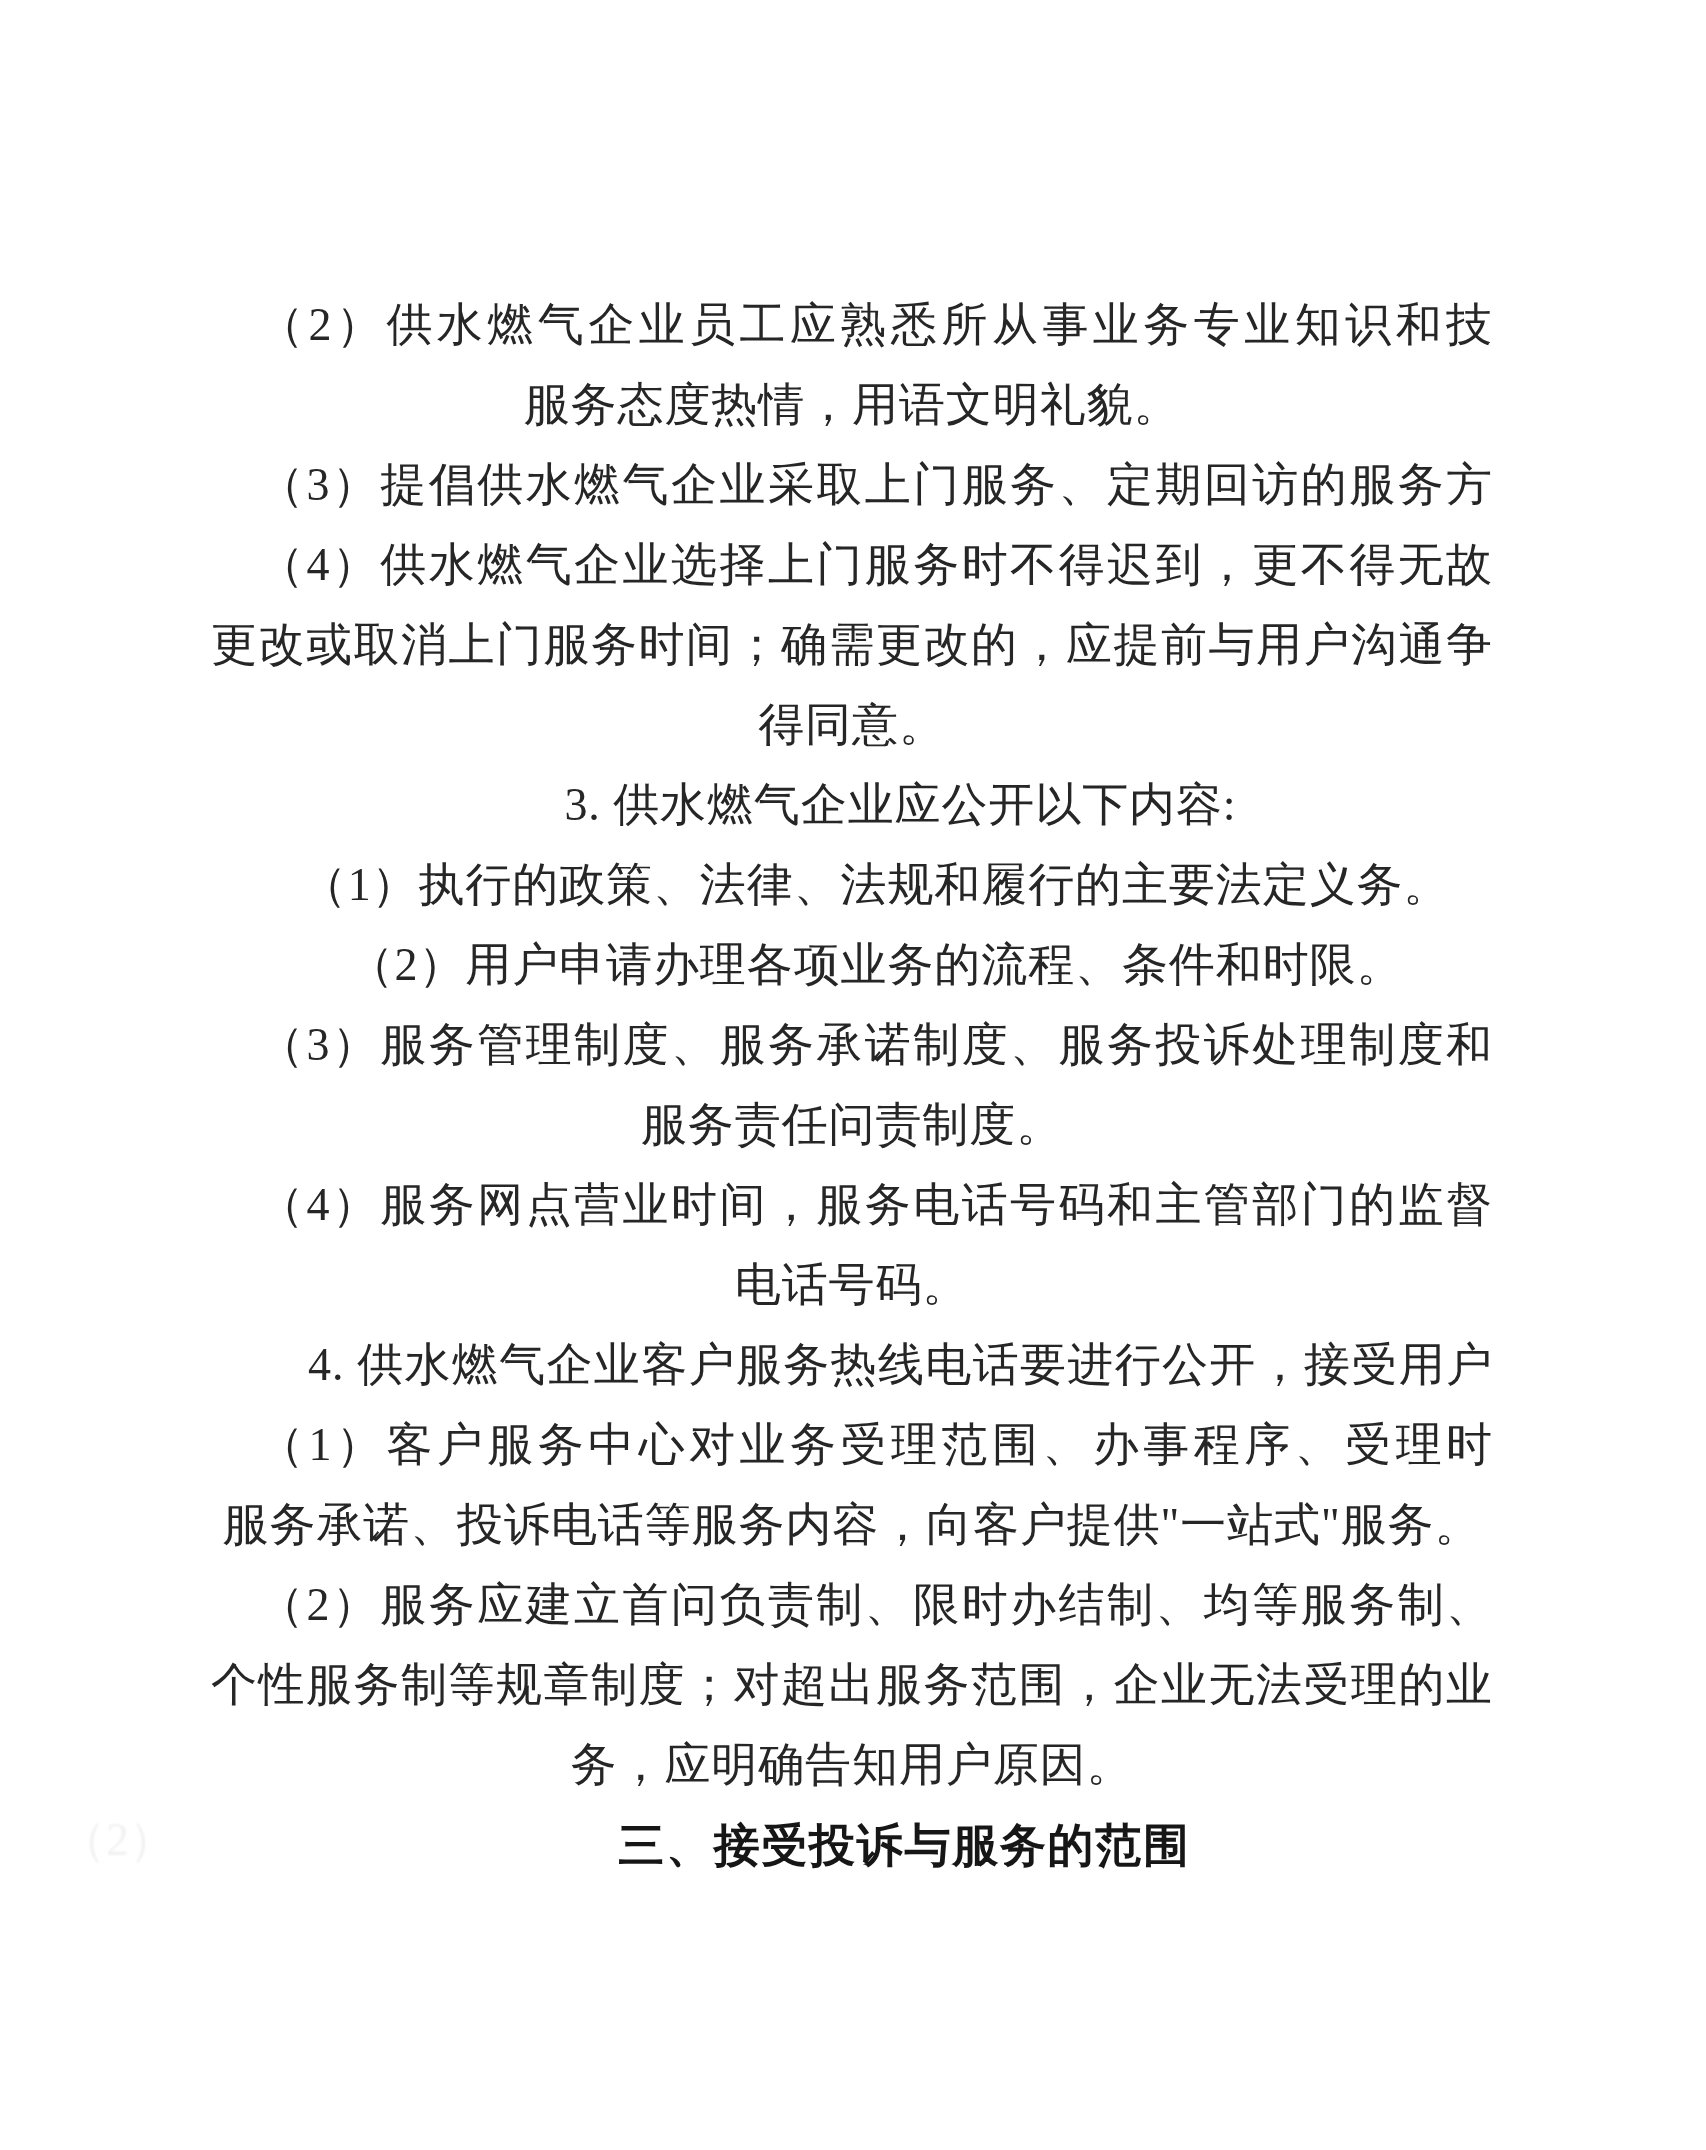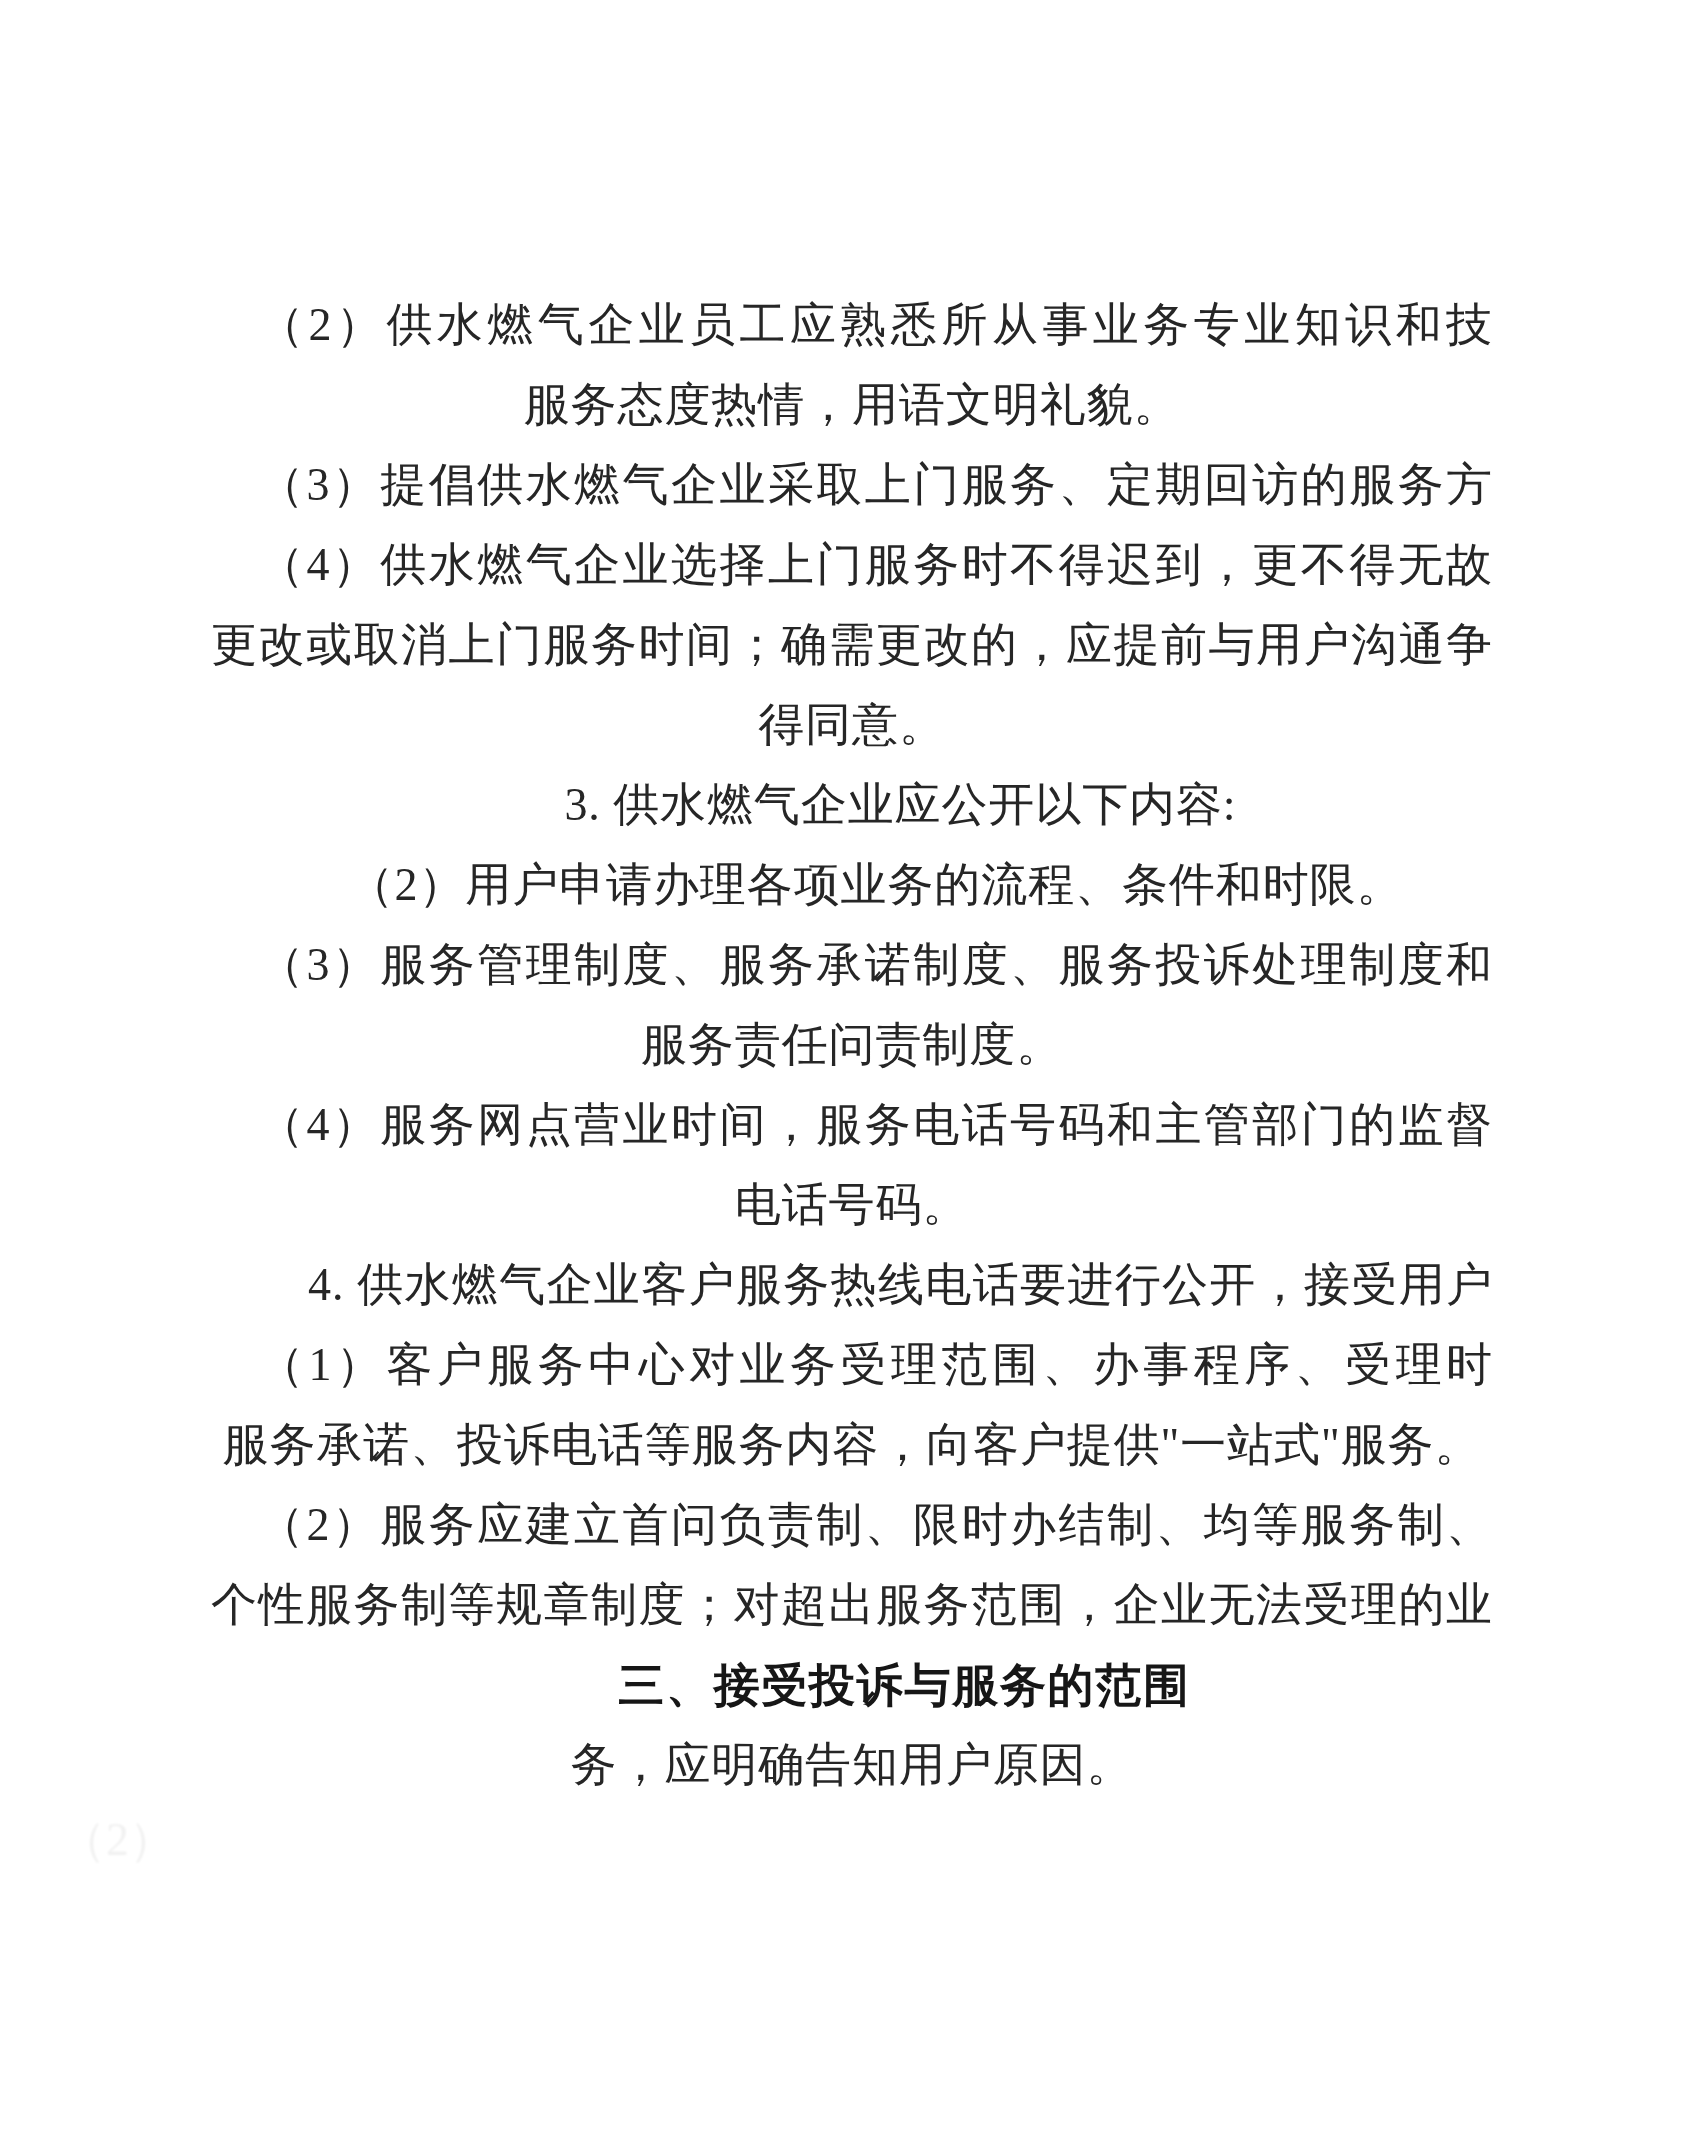--- a/index.html
+++ b/index.html
@@ -75,27 +75,28 @@
   <div class="ghost">（2）</div>
 
   <div class="textblock">
     <div class="ln j ip">（2）供水燃气企业员工应熟悉所从事业务专业知识和技能，</div>
     <div class="ln">服务态度热情，用语文明礼貌。</div>
     <div class="ln j ip">（3）提倡供水燃气企业采取上门服务、定期回访的服务方</div>
     <div class="ln j ip">（4）供水燃气企业选择上门服务时不得迟到，更不得无故</div>
     <div class="ln j">更改或取消上门服务时间；确需更改的，应提前与用户沟通争</div>
     <div class="ln">得同意。</div>
     <div class="ln in">3. 供水燃气企业应公开以下内容:</div>
+    <div class="ln ip">（1）执行的政策、法律、法规和履行的主要法定义务。</div>
     <div class="ln ip">（2）用户申请办理各项业务的流程、条件和时限。</div>
     <div class="ln j ip">（3）服务管理制度、服务承诺制度、服务投诉处理制度和</div>
     <div class="ln">服务责任问责制度。</div>
     <div class="ln j ip">（4）服务网点营业时间，服务电话号码和主管部门的监督</div>
     <div class="ln">电话号码。</div>
     <div class="ln j in">4. 供水燃气企业客户服务热线电话要进行公开，接受用户</div>
     <div class="ln j ip">（1）客户服务中心对业务受理范围、办事程序、受理时限、</div>
     <div class="ln">服务承诺、投诉电话等服务内容，向客户提供"一站式"服务。</div>
     <div class="ln j ip">（2）服务应建立首问负责制、限时办结制、均等服务制、</div>
     <div class="ln j">个性服务制等规章制度；对超出服务范围，企业无法受理的业</div>
+    <div class="ln">务，应明确告知用户原因。</div>
     <div class="ln heading ih">三、接受投诉与服务的范围</div>
-    <div class="ln">务，应明确告知用户原因。</div>
   </div>
 </div>
 
 
 </body></html>

